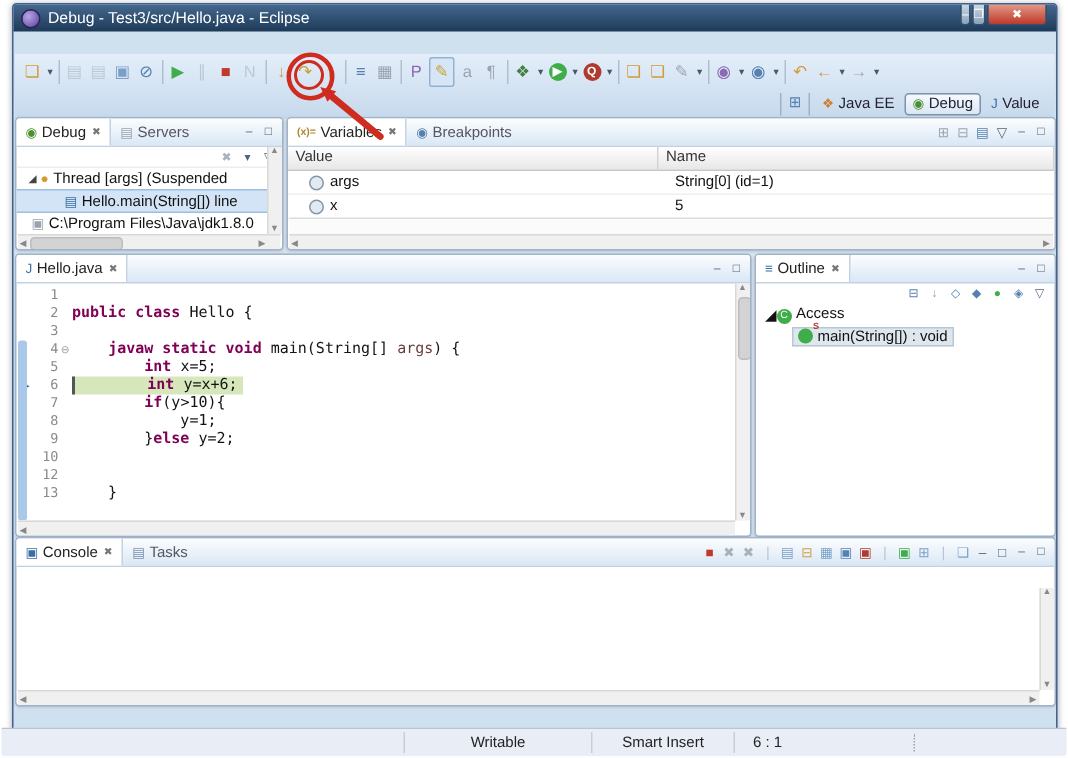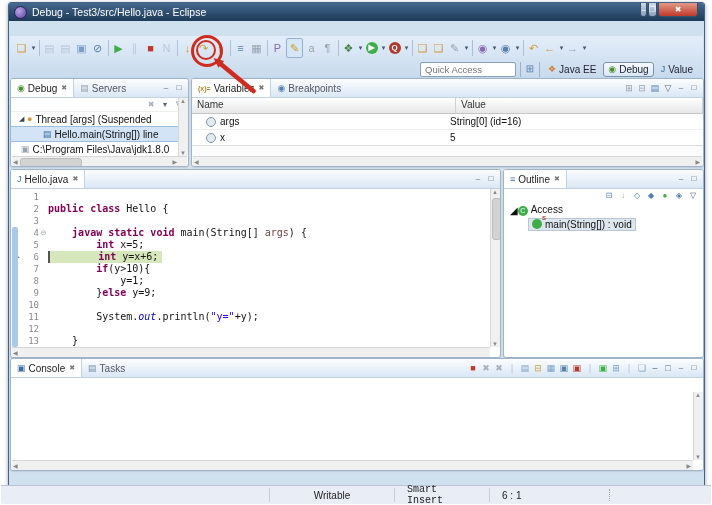--- a/index.html
+++ b/index.html
@@ -218,21 +218,20 @@
           <div class="tbtn">
             <span class="g" style="color: rgb(212, 154, 58);">←</span>
           </div>
           <span class="dd">▾</span>
           <div class="tbtn">
             <span class="g" style="color: rgb(154, 166, 180);">→</span>
           </div>
           <span class="dd">▾</span>
         </div>
       <div id="toolrow2">
-        <input id="qa" placeholder="Quick Access" style="">
         <span class="vsep"></span>
         <span class="mini" style="font-size:10px;color:#5580b0;">⊞</span>
         <span class="vsep"></span>
         <span id="persps" style="display:flex;gap:3px;align-items:center;">
             <span class="persp">
               <span class="picon" style="color: rgb(208, 128, 48);">❖</span>
               <span>Java EE</span>
             </span>
             <span class="persp active">
               <span class="picon" style="color: rgb(76, 143, 47);">◉</span>
@@ -312,30 +311,30 @@
         <div class="trright">
           <span class="mini viewbtn" style="color: rgb(152, 164, 176);">⊞</span>
           <span class="mini viewbtn" style="color: rgb(152, 164, 176);">⊟</span>
           <span class="mini viewbtn" style="color: rgb(85, 128, 176);">▤</span>
           <span class="mini viewbtn" style="color: rgb(80, 101, 122);">▽</span>
           <span class="mini">–</span>
           <span class="mini">□</span>
         </div>
       </div>
     <div class="vhead">
+      <div style="flex:1;">Value</div>
       <div style="width:253px;">Name</div>
-      <div style="flex:1;">Value</div>
     </div>
     <div id="varRows">
         <div class="vrow">
           <div style="width: 253px; display: flex; align-items: center;">
             <span class="varicon"></span>
             <span>args</span>
           </div>
-          <div style="flex: 1 1 0%; padding-left: 5px;">String[0]  (id=16)</div>
+          <div style="flex: 1 1 0%; padding-left: 5px;">String[0]  (id=1)</div>
         </div>
         <div class="vrow">
           <div style="width: 253px; display: flex; align-items: center;">
             <span class="varicon"></span>
             <span>x</span>
           </div>
           <div style="flex: 1 1 0%; padding-left: 5px;">5</div>
         </div>
       </div>
     <div style="position:absolute;left:1px;right:1px;bottom:10px;height:10px;border-top:1px solid #ddd;background:#fbfbfb;"></div>
@@ -405,33 +404,27 @@
           <div class="cl">
             <span class="marker"></span>
             <span class="ln">8</span>
             <span class="fold"></span>
             <span class="code"><span class="pl">            y=1;</span></span>
           </div>
           <div class="cl">
             <span class="marker"></span>
             <span class="ln">9</span>
             <span class="fold"></span>
-            <span class="code"><span class="pl">        }</span><span class="kw">else</span><span class="pl"> y=9;</span></span>
+            <span class="code"><span class="pl">        }</span><span class="kw">else</span><span class="pl"> y=2;</span></span>
           </div>
           <div class="cl">
             <span class="marker"></span>
             <span class="ln">10</span>
             <span class="fold"></span>
             <span class="code"></span>
-          </div>
-          <div class="cl">
-            <span class="marker"></span>
-            <span class="ln">11</span>
-            <span class="fold"></span>
-            <span class="code"><span class="pl">        System.</span><span class="fd">out</span><span class="pl">.println(</span><span class="st">"y="</span><span class="pl">+y);</span></span>
           </div>
           <div class="cl">
             <span class="marker"></span>
             <span class="ln">12</span>
             <span class="fold"></span>
             <span class="code"></span>
           </div>
           <div class="cl">
             <span class="marker"></span>
             <span class="ln">13</span>
@@ -527,21 +520,21 @@
     </div>
     <div class="hscroll" style="bottom:0;right:10px;">
       <div class="sarrow" style="left:1px;">◀</div>
       <div class="sarrow" style="right:2px;">▶</div>
     </div>
   </div>
 
   <div id="statusbar">
     <div style="width:268px;"></div>
     <div class="scell" style="width:100px;justify-content:center;">Writable</div>
-    <div class="scell" style="width:70px;justify-content:center;font-family:Liberation Mono, monospace;">Smart Insert</div>
+    <div class="scell" style="width:70px;justify-content:center;">Smart Insert</div>
     <div class="scell" style="width:55px;">6 : 1</div>
     <div class="sdots"></div>
   </div>
 
   <div id="overlay">
     <svg id="arrowSvg" width="712" height="505" style="position:absolute;left:0;top:0;">
         <line x1="253.5" y1="91" x2="218.89961294978053" y2="62.45468068356894" stroke="#cf2b1e" stroke-width="4.5" stroke-linecap="round"></line>
         <polygon points="213.5,58 224.0774560819808,60.89264979452528 218.35000948882072,67.83500930138598" fill="#cf2b1e"></polygon>
       </svg>
     <div class="ring" id="ring1" style="left: 190.5px; top: 35px; width: 26px; height: 26px; border-color: rgb(207, 43, 30);"></div>

